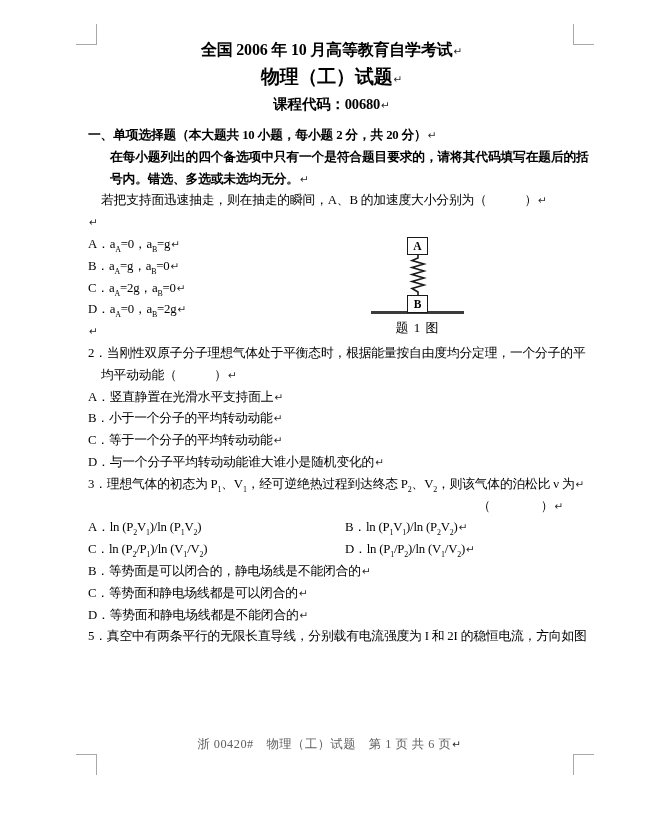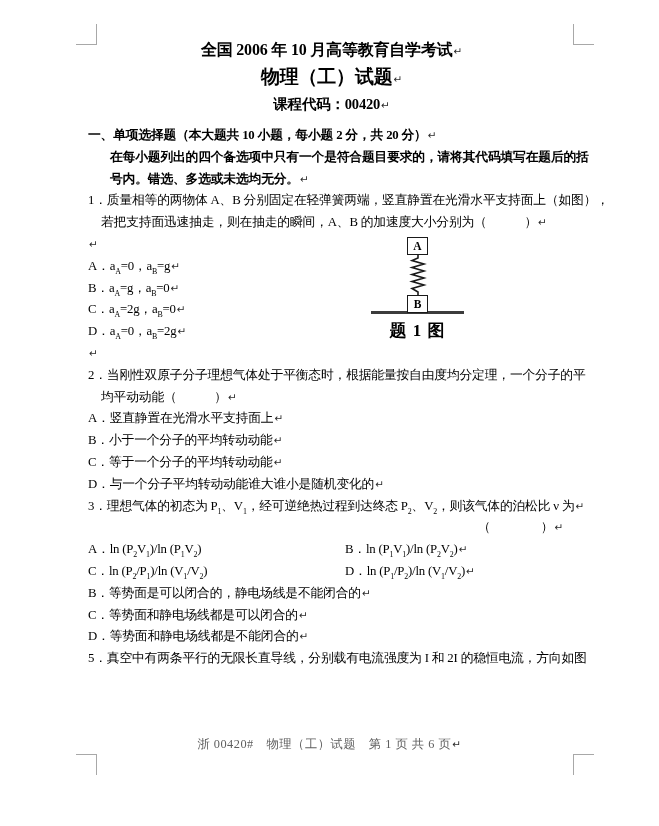--- a/index.html
+++ b/index.html
@@ -47,21 +47,21 @@
     position:absolute;left:371px;top:237px;width:93px;
     display:flex;flex-direction:column;align-items:center;
   }
   .blk{
     width:19px;height:16px;border:1.4px solid #1a1a1a;
     font-size:11.5px;font-weight:bold;line-height:16px;text-align:center;
     background:#fff;z-index:2;
   }
   .spring{display:block;margin:-1px 0;}
   .ground{width:93px;height:2.6px;background:#3c3c3c;margin-top:-2px;}
-  .figcap{font-size:17px;font-weight:bold;margin-top:5px;letter-spacing:1px;white-space:nowrap;}
+  .figcap{font-size:13px;font-weight:normal;margin-top:5px;letter-spacing:1px;white-space:nowrap;}
 
   .footer{
     position:absolute;left:0;top:736px;width:659px;
     text-align:center;font-size:12.3px;color:#5e5e5e;
     white-space:nowrap;letter-spacing:0.5px;
   }
 </style>
 </head>
 <body>
 
@@ -69,27 +69,26 @@
 
   <div class="crop tl"></div>
   <div class="crop tr"></div>
   <div class="crop bl"></div>
   <div class="crop br"></div>
 
   <div class="content">
 
     <div class="t1"><span>全国 2006 年 10 月高等教育自学考试</span><span class="pilcrow">↵</span></div>
     <div class="t2"><span>物理（工）试题</span><span class="pilcrow">↵</span></div>
-    <div class="t3"><span>课程代码：00420</span><span class="pilcrow">↵</span></div>
+    <div class="t3"><span>课程代码：00680</span><span class="pilcrow">↵</span></div>
 
     <div class="line bold"><span>一、单项选择题（本大题共 10 小题，每小题 2 分，共 20 分）</span><span class="pilcrow">↵</span></div>
     <div class="line bold ind22"><span>在每小题列出的四个备选项中只有一个是符合题目要求的，请将其代码填写在题后的括</span></div>
     <div class="line bold ind22"><span>号内。错选、多选或未选均无分。</span><span class="pilcrow">↵</span></div>
 
-    <div class="line"><span>1．质量相等的两物体 A、B 分别固定在轻弹簧两端，竖直静置在光滑水平支持面上（如图），</span></div>
     <div class="line ind13"><span>若把支持面迅速抽走，则在抽走的瞬间，A、B 的加速度大小分别为（　　　）</span><span class="pilcrow">↵</span></div>
     <div class="line"><span class="pilcrow">↵</span></div>
     <div class="line"><span>A．a<sub>A</sub>=0，a<sub>B</sub>=g</span><span class="pilcrow">↵</span></div>
     <div class="line"><span>B．a<sub>A</sub>=g，a<sub>B</sub>=0</span><span class="pilcrow">↵</span></div>
     <div class="line"><span>C．a<sub>A</sub>=2g，a<sub>B</sub>=0</span><span class="pilcrow">↵</span></div>
     <div class="line"><span>D．a<sub>A</sub>=0，a<sub>B</sub>=2g</span><span class="pilcrow">↵</span></div>
     <div class="line"><span class="pilcrow">↵</span></div>
 
     <div class="line"><span>2．当刚性双原子分子理想气体处于平衡态时，根据能量按自由度均分定理，一个分子的平</span></div>
     <div class="line ind13"><span>均平动动能（　　　）</span><span class="pilcrow">↵</span></div>

